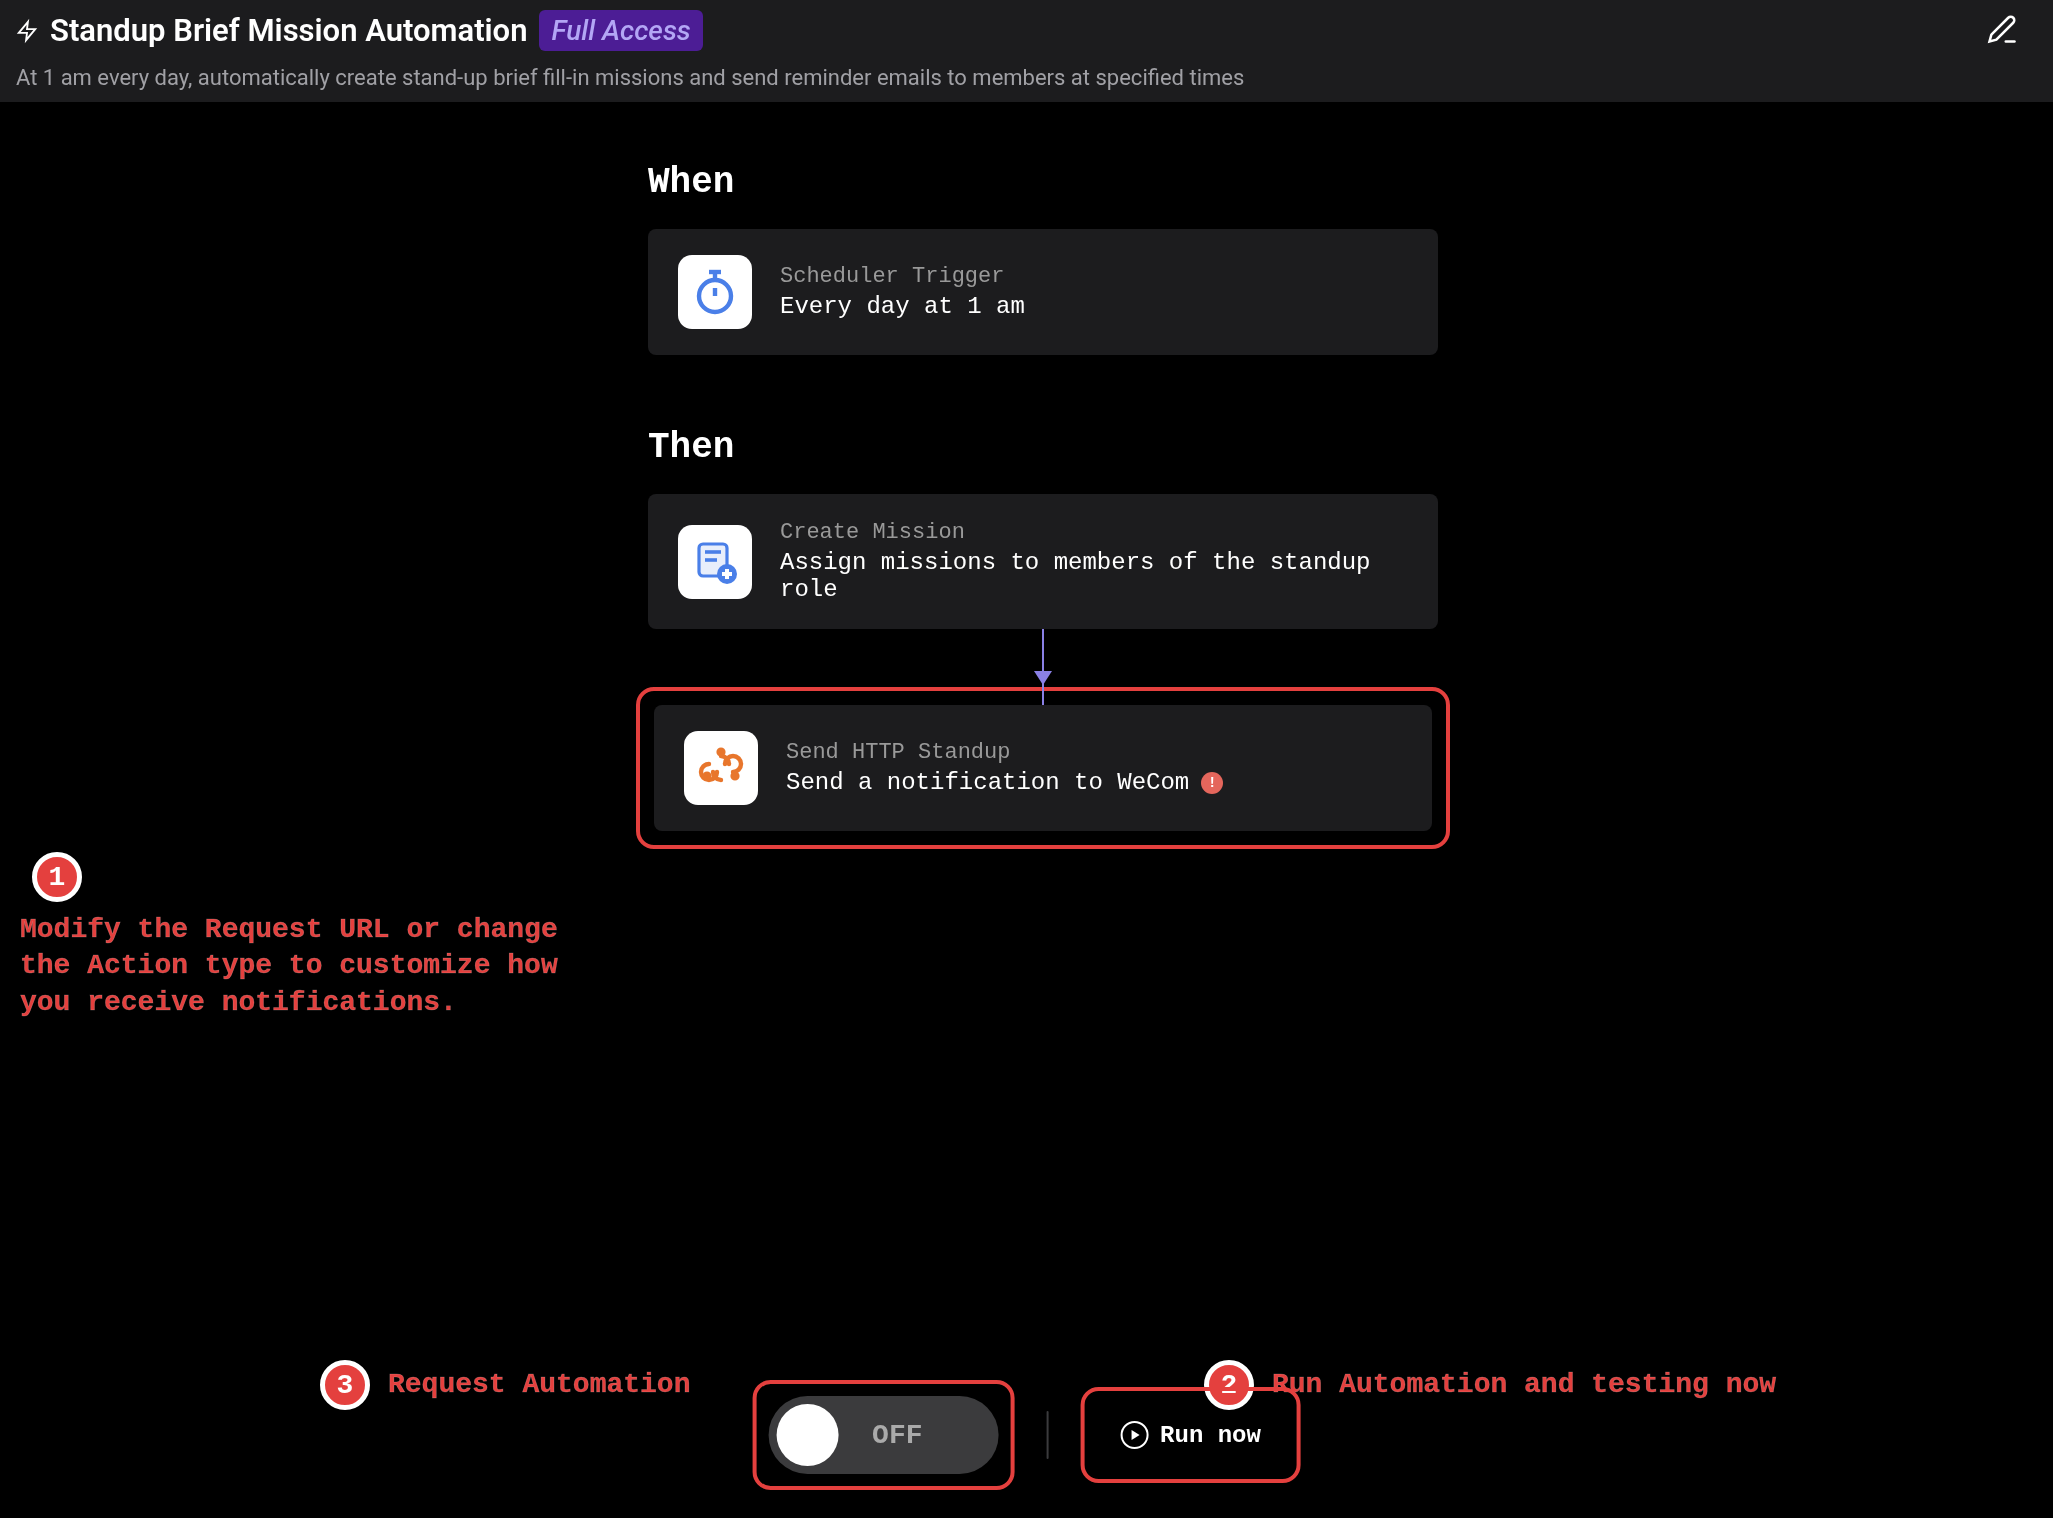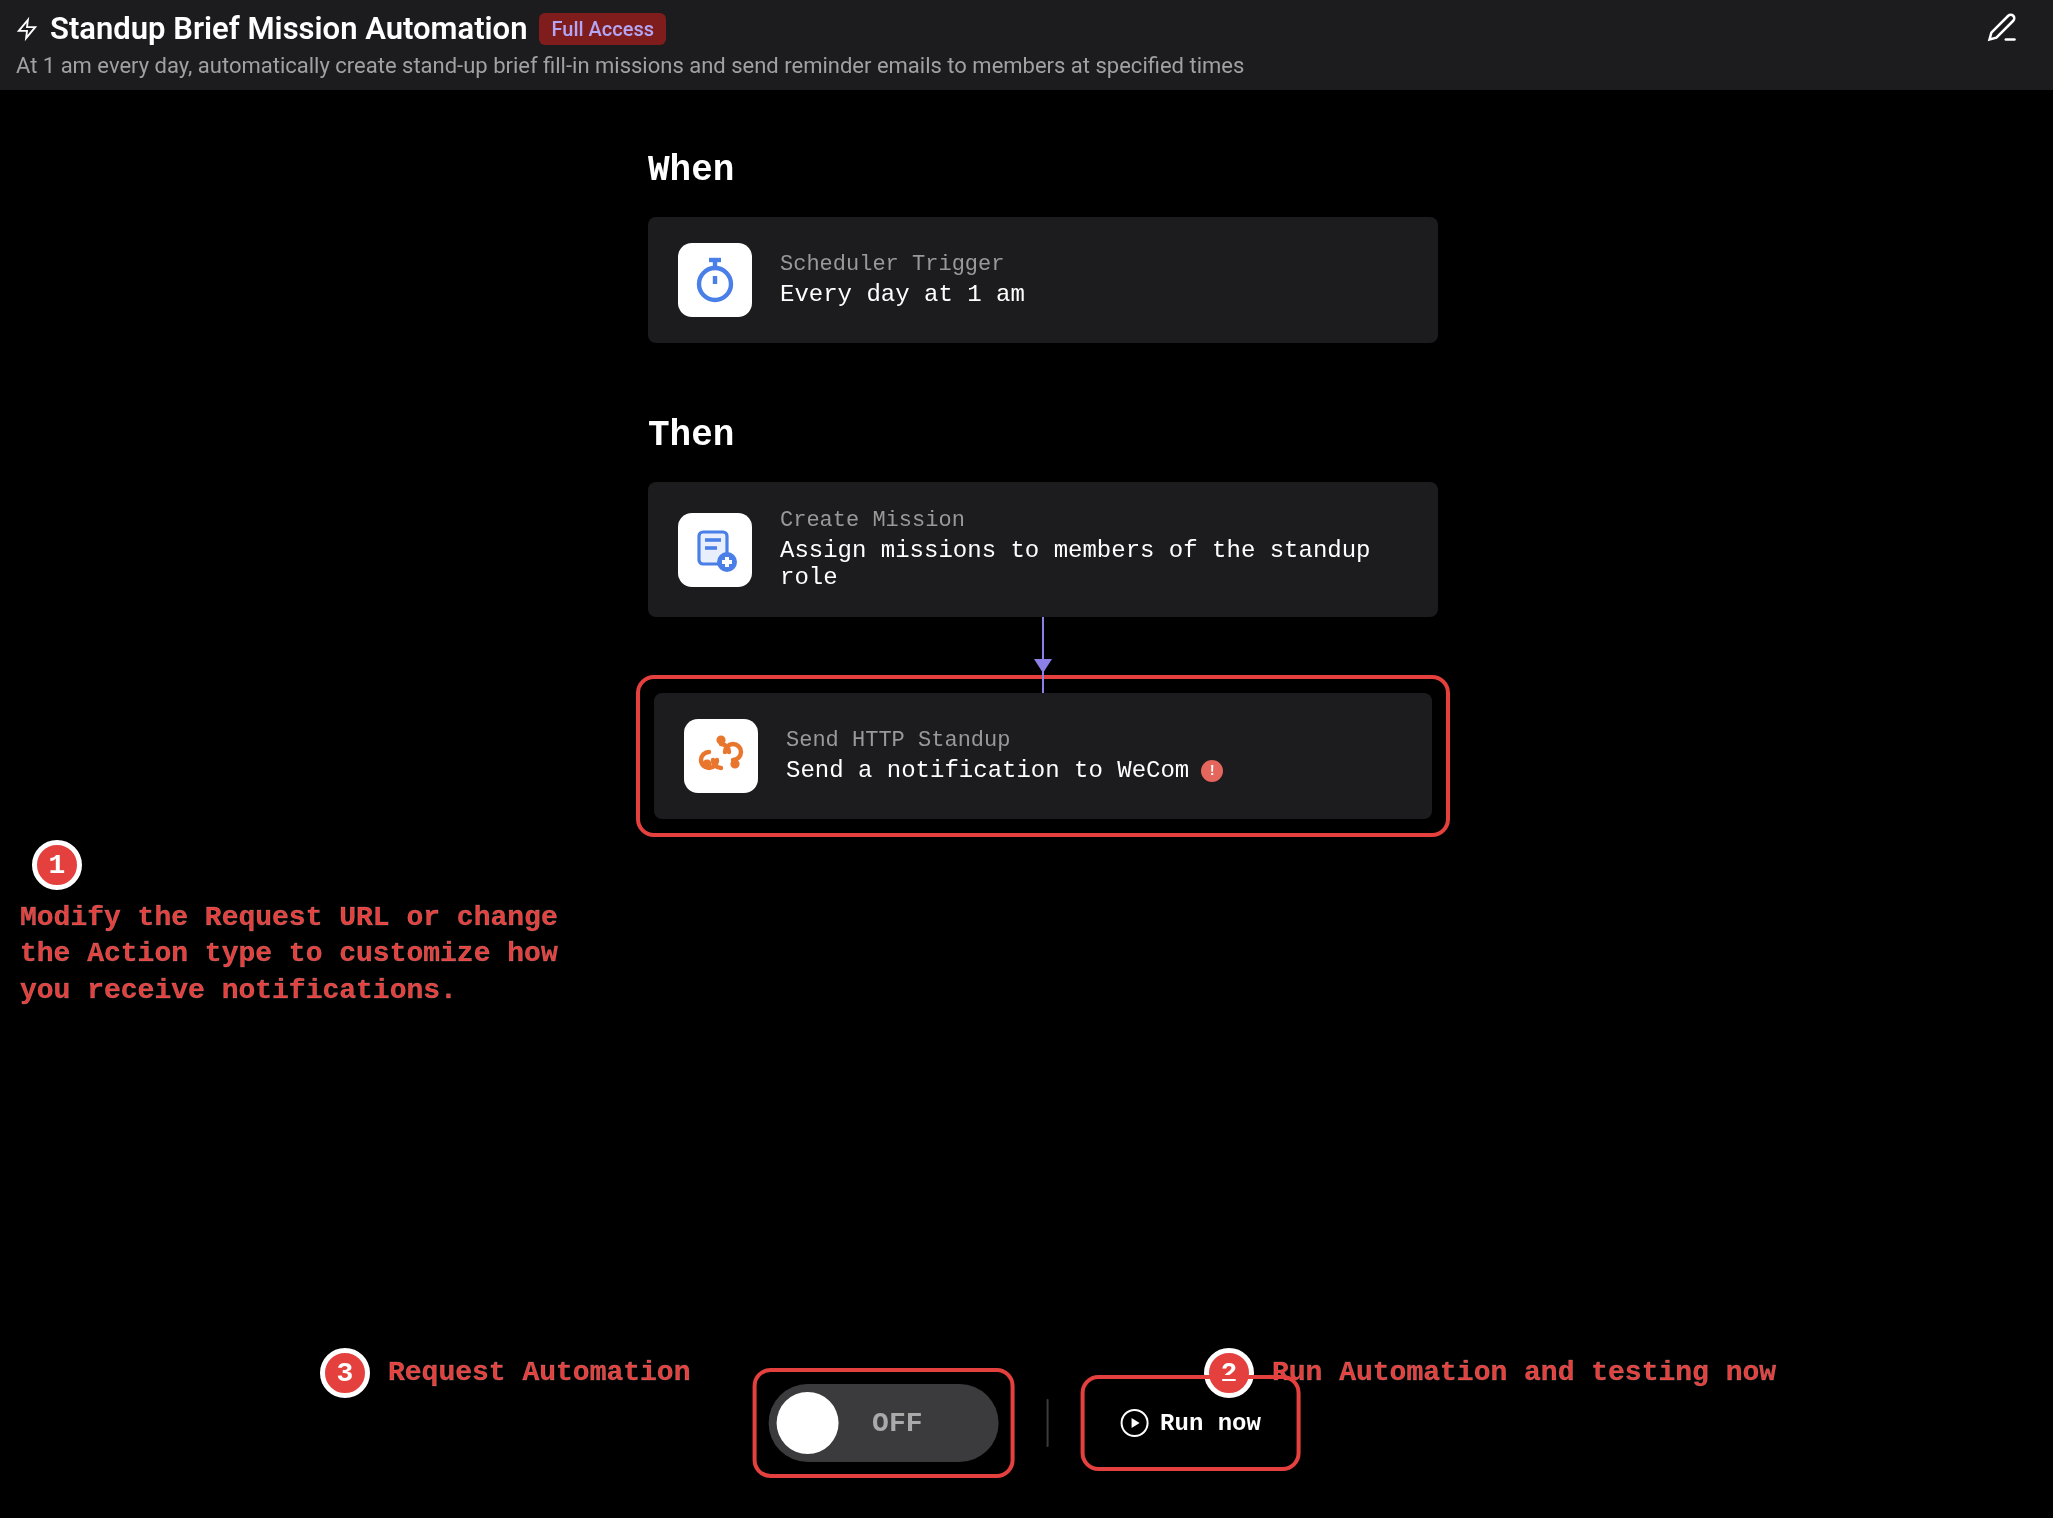--- a/index.html
+++ b/index.html
@@ -17,42 +17,43 @@
       position: relative;
       transform-origin: top left;
     }
     
     
     .header {
       background: #1c1c1e;
       padding: 10px 16px 12px 16px;
       display: flex;
       flex-direction: column;
-      gap: 6px;
+      gap: 14px;
     }
     .header-row {
       display: flex;
       align-items: center;
       gap: 12px;
     }
     .header-title {
       font-size: 31px;
       font-weight: 600;
     }
     .bolt-icon {
       display: inline-flex;
       align-items: center;
     }
     .badge {
-      background: #7f1d1d;
+      background: #4c1d95;
       color: #b3a6f5;
-      font-size: 20px;
+      font-size: 28px;
       font-weight: 500;
       padding: 4px 12px;
       border-radius: 6px;
+      font-style: italic;
     }
     .edit-btn {
       margin-left: auto;
       margin-right: 20px;
       cursor: pointer;
     }
     .subtitle {
       color: #a0a0a5;
       font-size: 22px;
       font-weight: 400;

